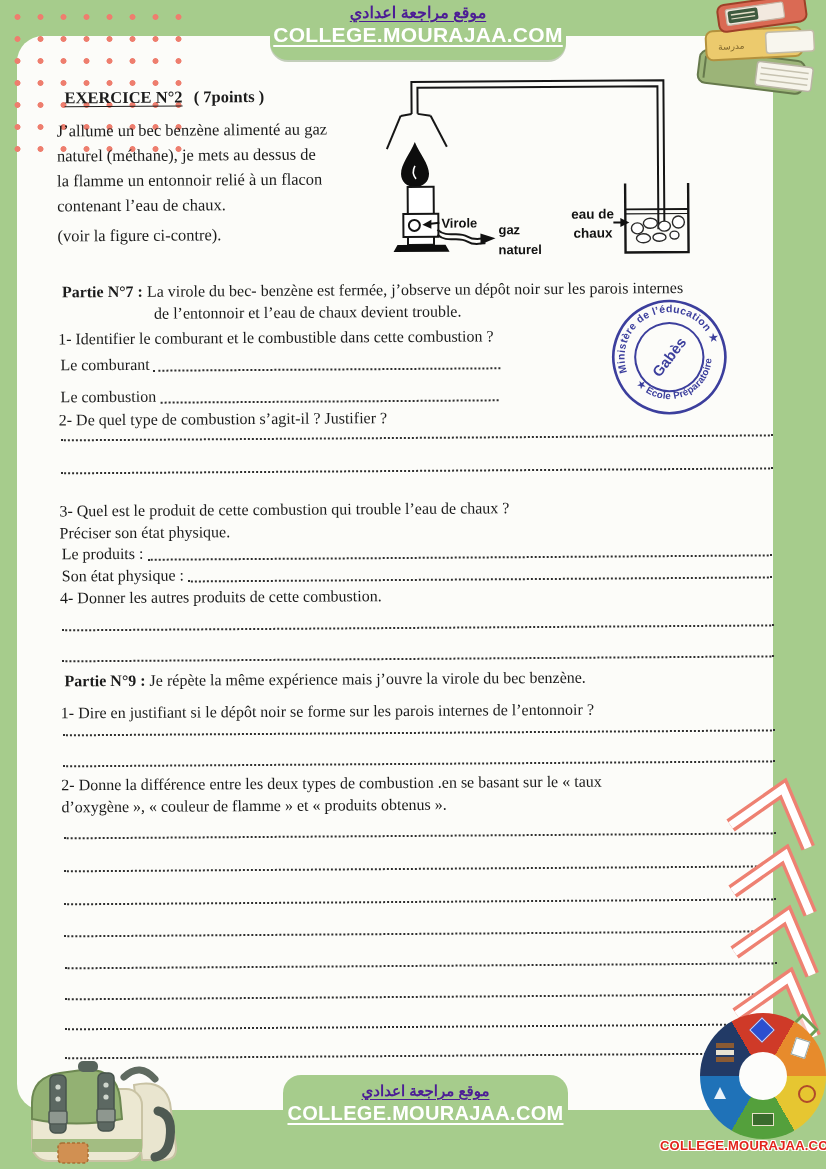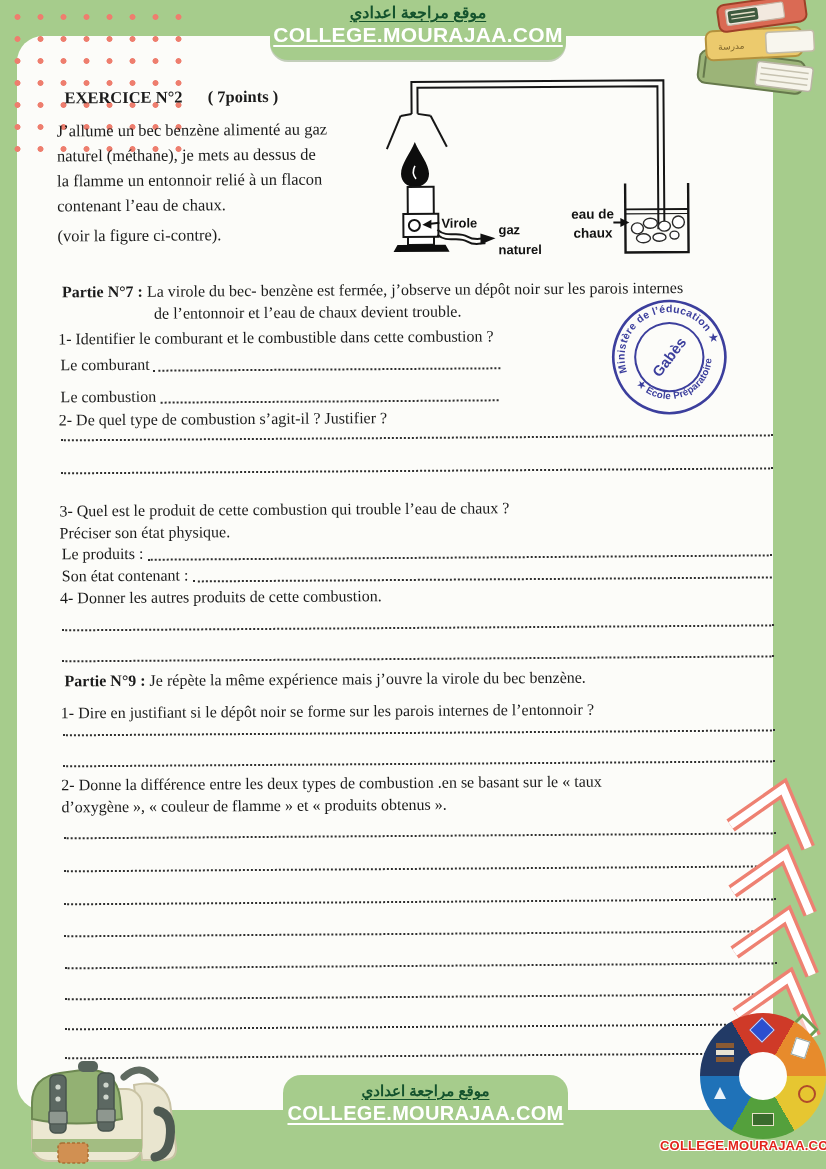--- a/index.html
+++ b/index.html
@@ -25,40 +25,40 @@
     position:absolute;left:270px;top:0;width:296px;height:60px;background:#a6cc8c;
     border-radius:0 0 18px 18px;z-index:4;box-shadow:0 2px 0 rgba(90,120,70,.35);
     display:flex;flex-direction:column;align-items:center;justify-content:flex-start;
   }
   .tab-bottom{
     position:absolute;left:283px;top:1075px;width:285px;height:40px;background:#a6cc8c;
     border-radius:18px 18px 0 0;z-index:4;
     display:flex;flex-direction:column;align-items:center;
   }
   .site-ar{
-    font-family:"Liberation Sans",sans-serif;font-weight:bold;color:#14532d;
+    font-family:"Liberation Sans",sans-serif;font-weight:bold;color:#4c1d95;
     font-size:16px;line-height:20px;text-decoration:underline;text-underline-offset:3px;
     margin-top:3px;
   }
   .site-domain{
     font-family:"Liberation Sans",sans-serif;font-weight:bold;color:#fff;
     font-size:21px;line-height:24px;text-decoration:underline;text-underline-offset:3px;
     letter-spacing:.3px;
   }
   .tab-bottom .site-ar{font-size:15px;margin-top:6px;}
   .tab-bottom .site-domain{font-size:20px;}
   
   .content{position:absolute;left:0;top:0;width:826px;height:1169px;z-index:5;
     transform:rotate(-0.4deg);transform-origin:400px 600px;}
   .abs{position:absolute;}
   .doc{font-size:16px;line-height:22px;}
   .docL{font-size:16.5px;line-height:25px;}
   .b{font-weight:bold;}
   .title{font-size:16.5px;font-weight:bold;}
-  .title .u{text-underline-offset:3px;}
+  .title .u{text-decoration:underline;text-underline-offset:3px;}
   .leader{flex:1;border-bottom:2.6px dotted #2e2e2e;margin:0 2px 4px 4px;}
   .lrow{display:flex;align-items:flex-end;}
   .ans{position:absolute;height:4px;border-bottom:2.6px dotted #2e2e2e;}
   
   .chev{position:absolute;z-index:6;transform:rotate(16deg);}
   
   .logo{
     position:absolute;left:700px;top:1013px;width:126px;height:126px;border-radius:50%;
     z-index:7;
     background:conic-gradient(from -30deg,
@@ -111,21 +111,21 @@
     <rect x="34" y="9" width="30" height="12" rx="2" fill="#3e5a3e"></rect>
     <line x1="37" y1="13" x2="61" y2="13" stroke="#e6e0c8" stroke-width="1.6"></line>
     <line x1="37" y1="17" x2="61" y2="17" stroke="#e6e0c8" stroke-width="1.2"></line>
   </g>
 </svg>
 
 <div class="content">
 
   <div class="abs title" style="left:68px;top:86px;">
     <span class="u">EXERCICE N°2</span>
-    <span style="margin-left:21px;">( 7points )</span>
+    <span style="margin-left:7px;">( 7points )</span>
   </div>
 
   <div class="abs docL" style="left:60px;top:116px;width:345px;">
     <div>J’allume un bec benzène alimenté au gaz</div>
     <div>naturel (méthane), je mets au dessus de</div>
     <div> la flamme un entonnoir relié à un flacon</div>
     <div>contenant l’eau de chaux.</div>
   </div>
 
   <div class="abs docL" style="left:60px;top:221px;">(voir la figure ci-contre).</div>
@@ -215,21 +215,21 @@
   <div class="ans" style="left:62px;top:466px;width:712px;"></div>
 
   <div class="abs doc" style="left:60px;top:498px;">3- Quel est le produit de cette combustion qui trouble l’eau de chaux ?</div>
   <div class="abs doc" style="left:60px;top:520px;">Préciser son état physique.</div>
 
   <div class="abs doc lrow" style="left:62px;top:541px;width:712px;">
     <span>Le produits :</span>
     <span class="leader"></span>
   </div>
   <div class="abs doc lrow" style="left:62px;top:563px;width:712px;">
-    <span>Son état contenant :</span>
+    <span>Son état physique :</span>
     <span class="leader"></span>
   </div>
 
   <div class="abs doc" style="left:60px;top:585px;">4- Donner les autres produits de cette combustion.</div>
 
   <div class="ans" style="left:62px;top:623px;width:712px;"></div>
   <div class="ans" style="left:62px;top:654px;width:712px;"></div>
 
   <div class="abs doc" style="left:64px;top:668px;width:715px;">
     <span class="b">Partie N°9 :</span>

